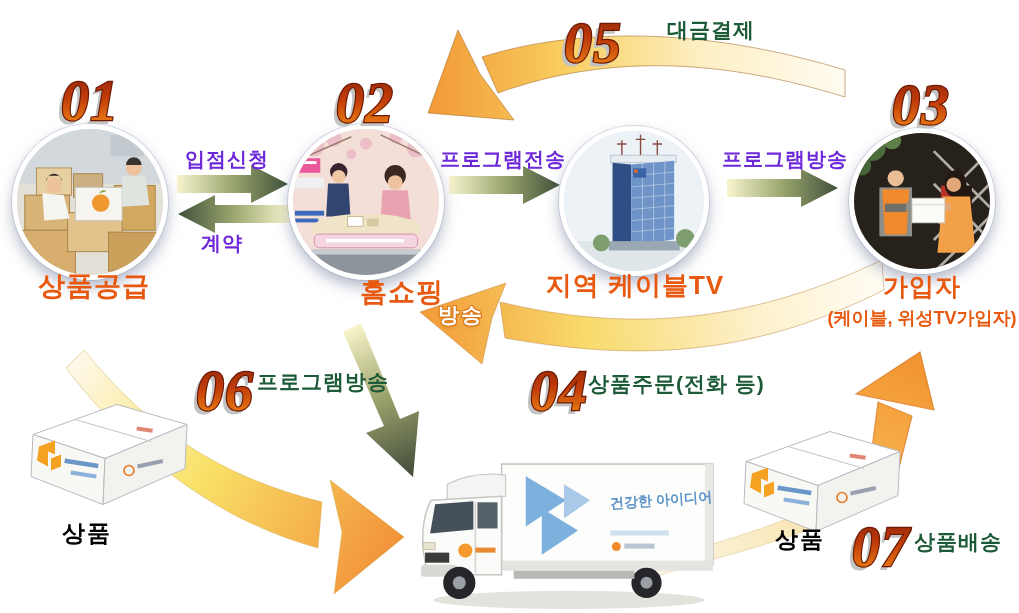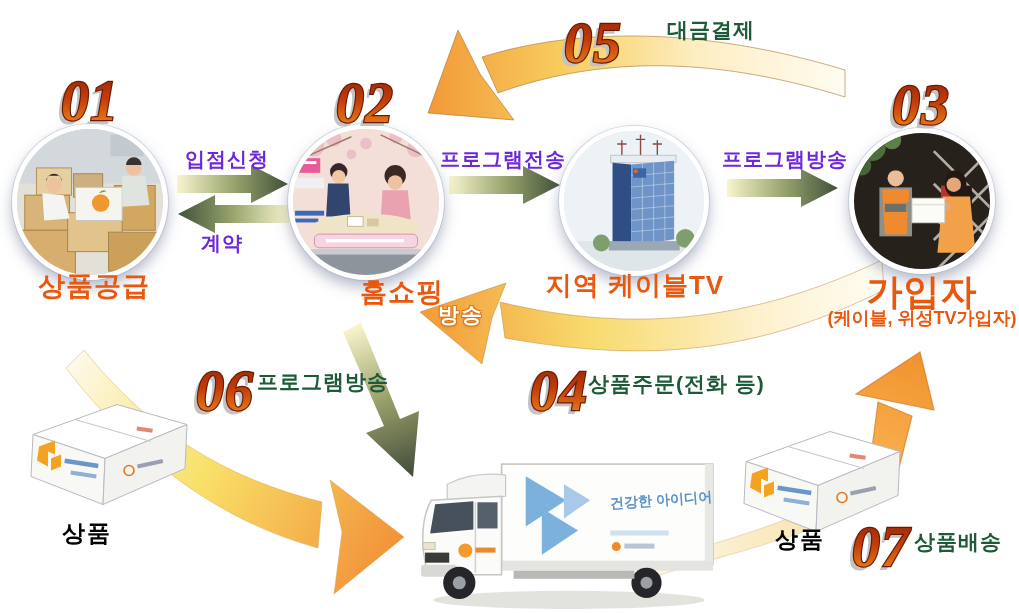--- a/index.html
+++ b/index.html
@@ -350,21 +350,21 @@
       <ellipse cx="112" cy="56" rx="12" ry="15" fill="#241812"></ellipse>
       <rect x="120" y="58" width="10" height="36" fill="#241812"></rect>
       <circle cx="110" cy="57" r="8" fill="#e2a87c"></circle>
       <polygon points="98,70 128,70 134,132 92,132" fill="#f2a148"></polygon>
       <rect x="88" y="80" width="18" height="8" fill="#e2a87c" transform="rotate(-10 88 80)"></rect>
       <rect x="64" y="72" width="36" height="27" fill="#fbfbf8" stroke="#d2d2ca" stroke-width="1"></rect>
       <line x1="64" y1="79" x2="100" y2="79" stroke="#e4e4dc" stroke-width="2"></line>
     </svg>
   </div>
   <div class="nodelabel" style="left:848px;top:273px;width:148px;">
-    <div class="main" style="font-size:36px;">가입자</div>
+    <div class="main" style="font-size:25px;">가입자</div>
   </div>
   <div class="nodelabel" style="left:822px;top:304px;width:200px;">
     <div class="sub" style="font-size:18px;">(케이블, 위성TV가입자)</div>
   </div>
 
   <svg class="parcel" style="left:25px;top:395px;" width="170" height="118" viewBox="0 0 170 115">
     <polygon points="8,38 92,8 162,28 80,62" fill="#ffffff" stroke="#b9b9c2" stroke-width="1"></polygon>
     <polygon points="8,38 80,62 78,108 6,80" fill="#f8f8f5" stroke="#b9b9c2" stroke-width="1"></polygon>
     <polygon points="80,62 162,28 160,72 78,108" fill="#f2f2ee" stroke="#b9b9c2" stroke-width="1"></polygon>
     <line x1="50" y1="23" x2="126" y2="45" stroke="#c4c4cc" stroke-width="1"></line>

